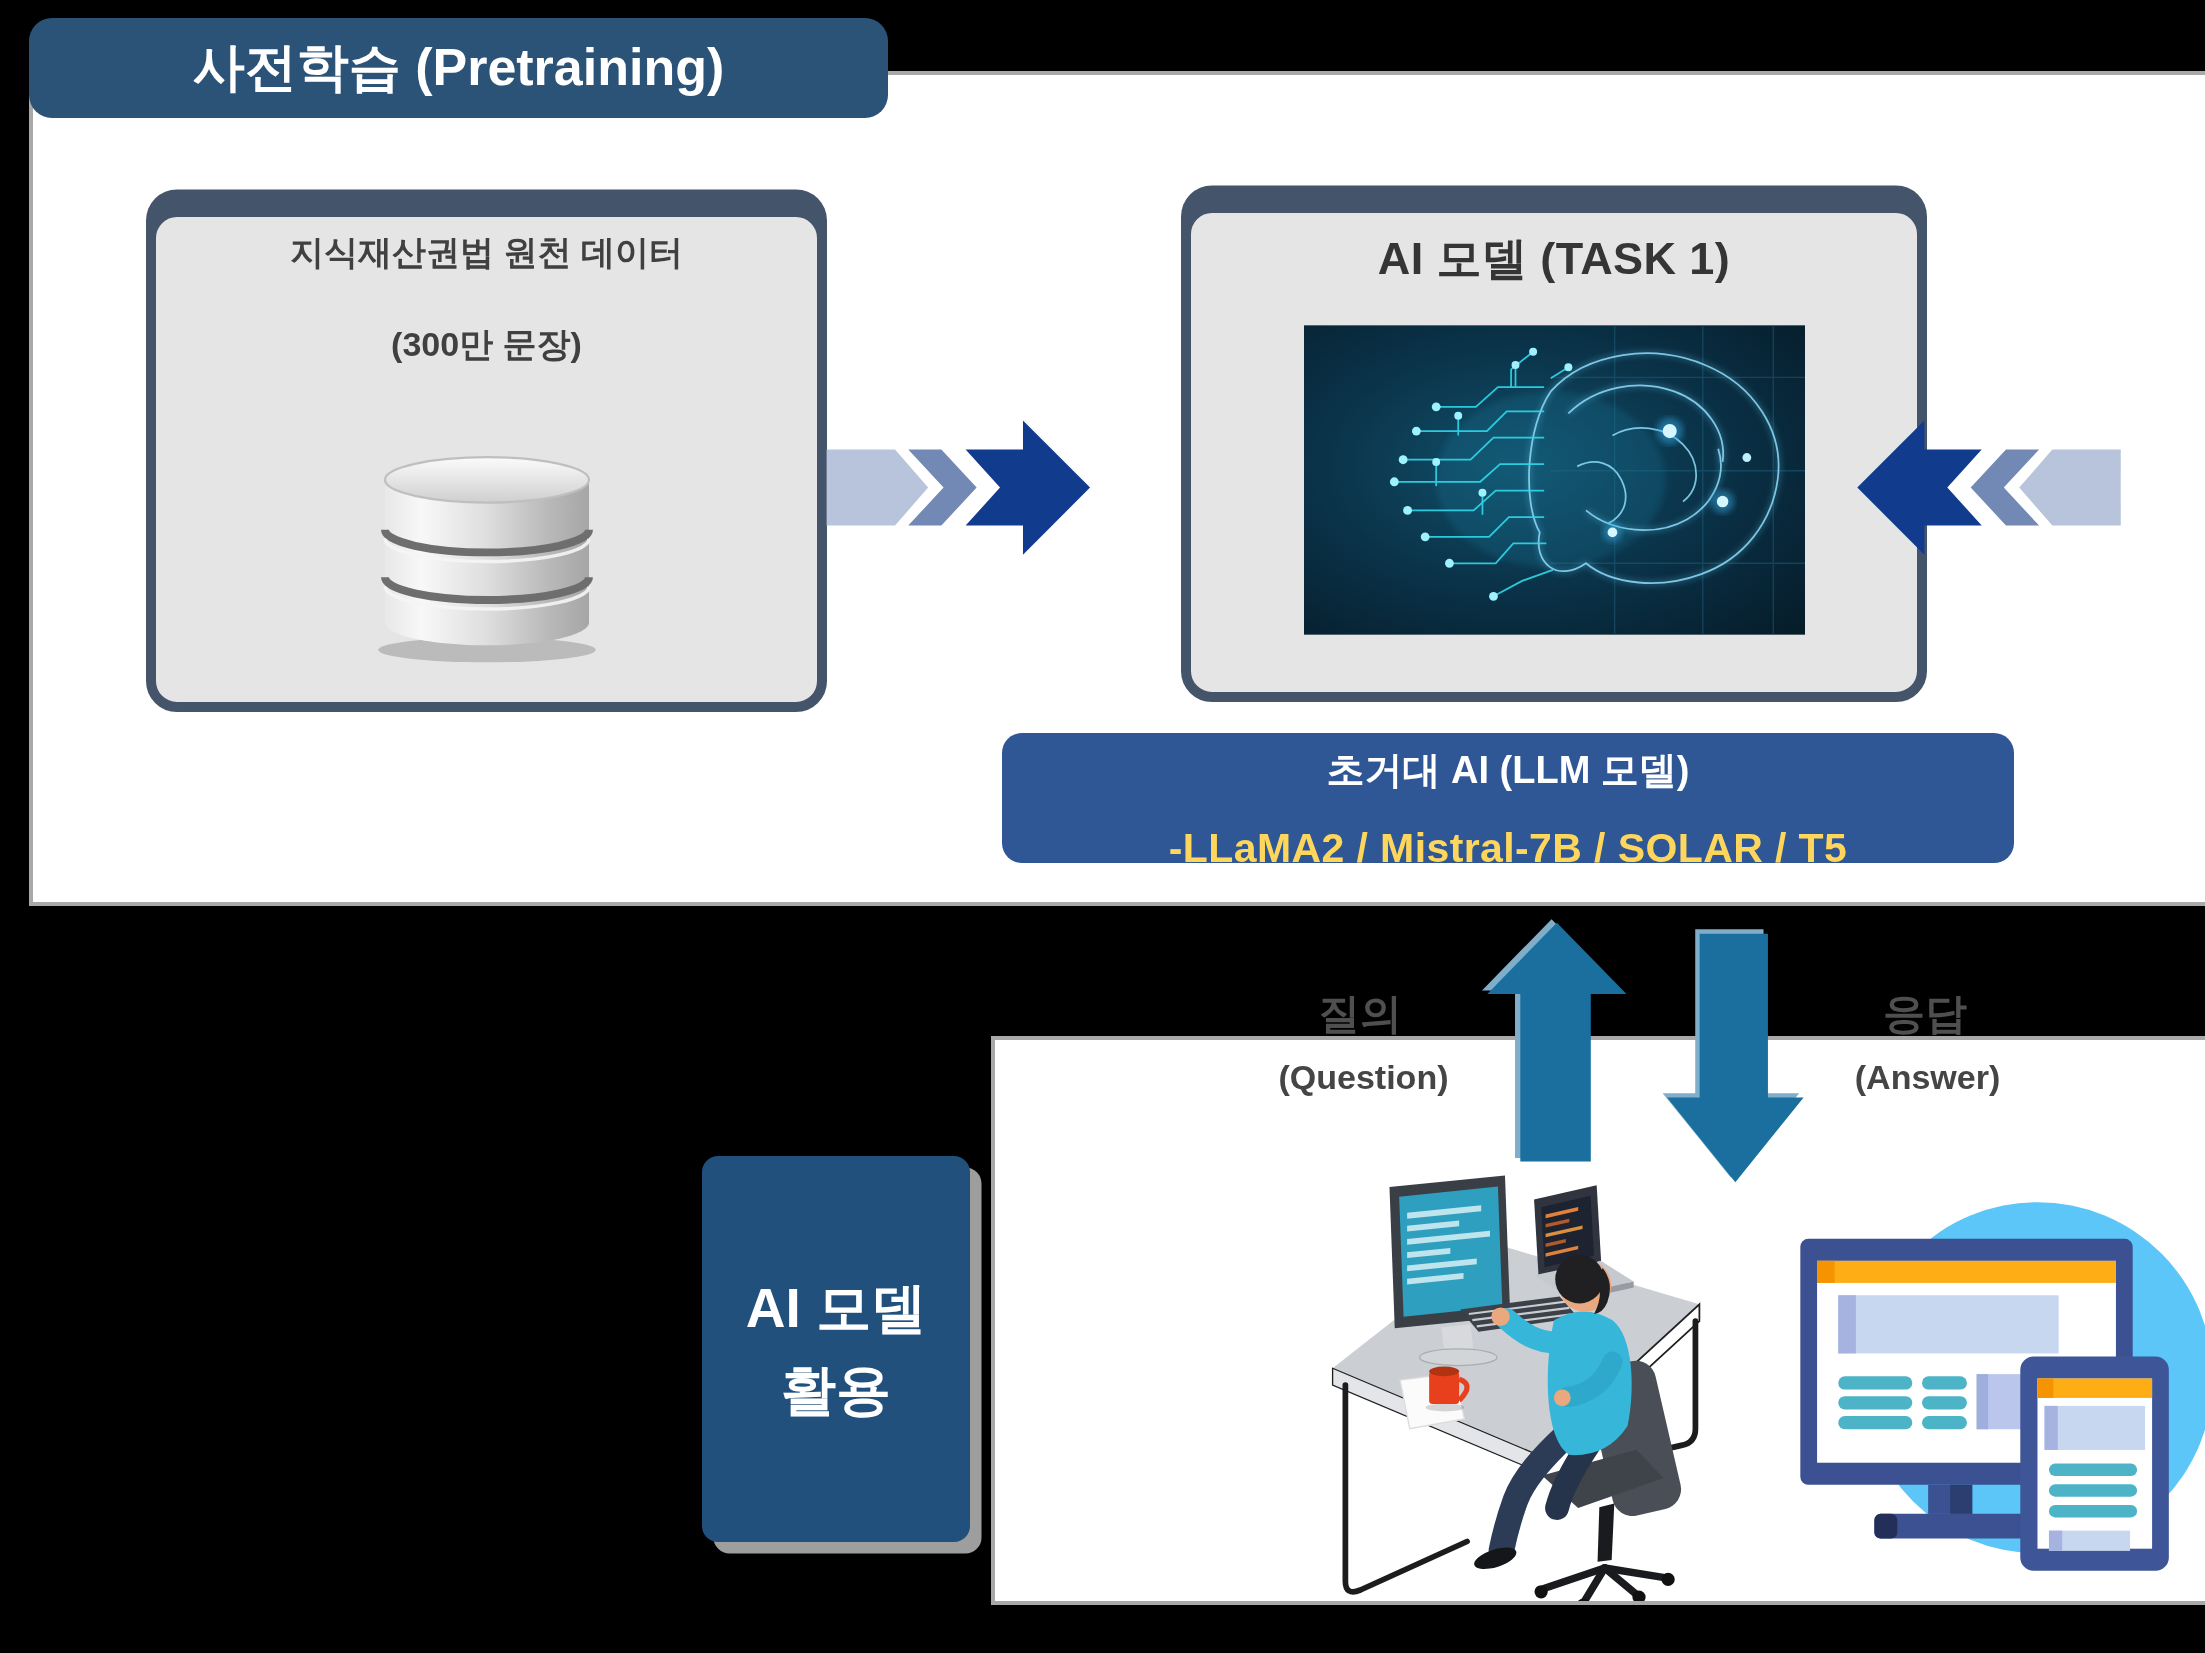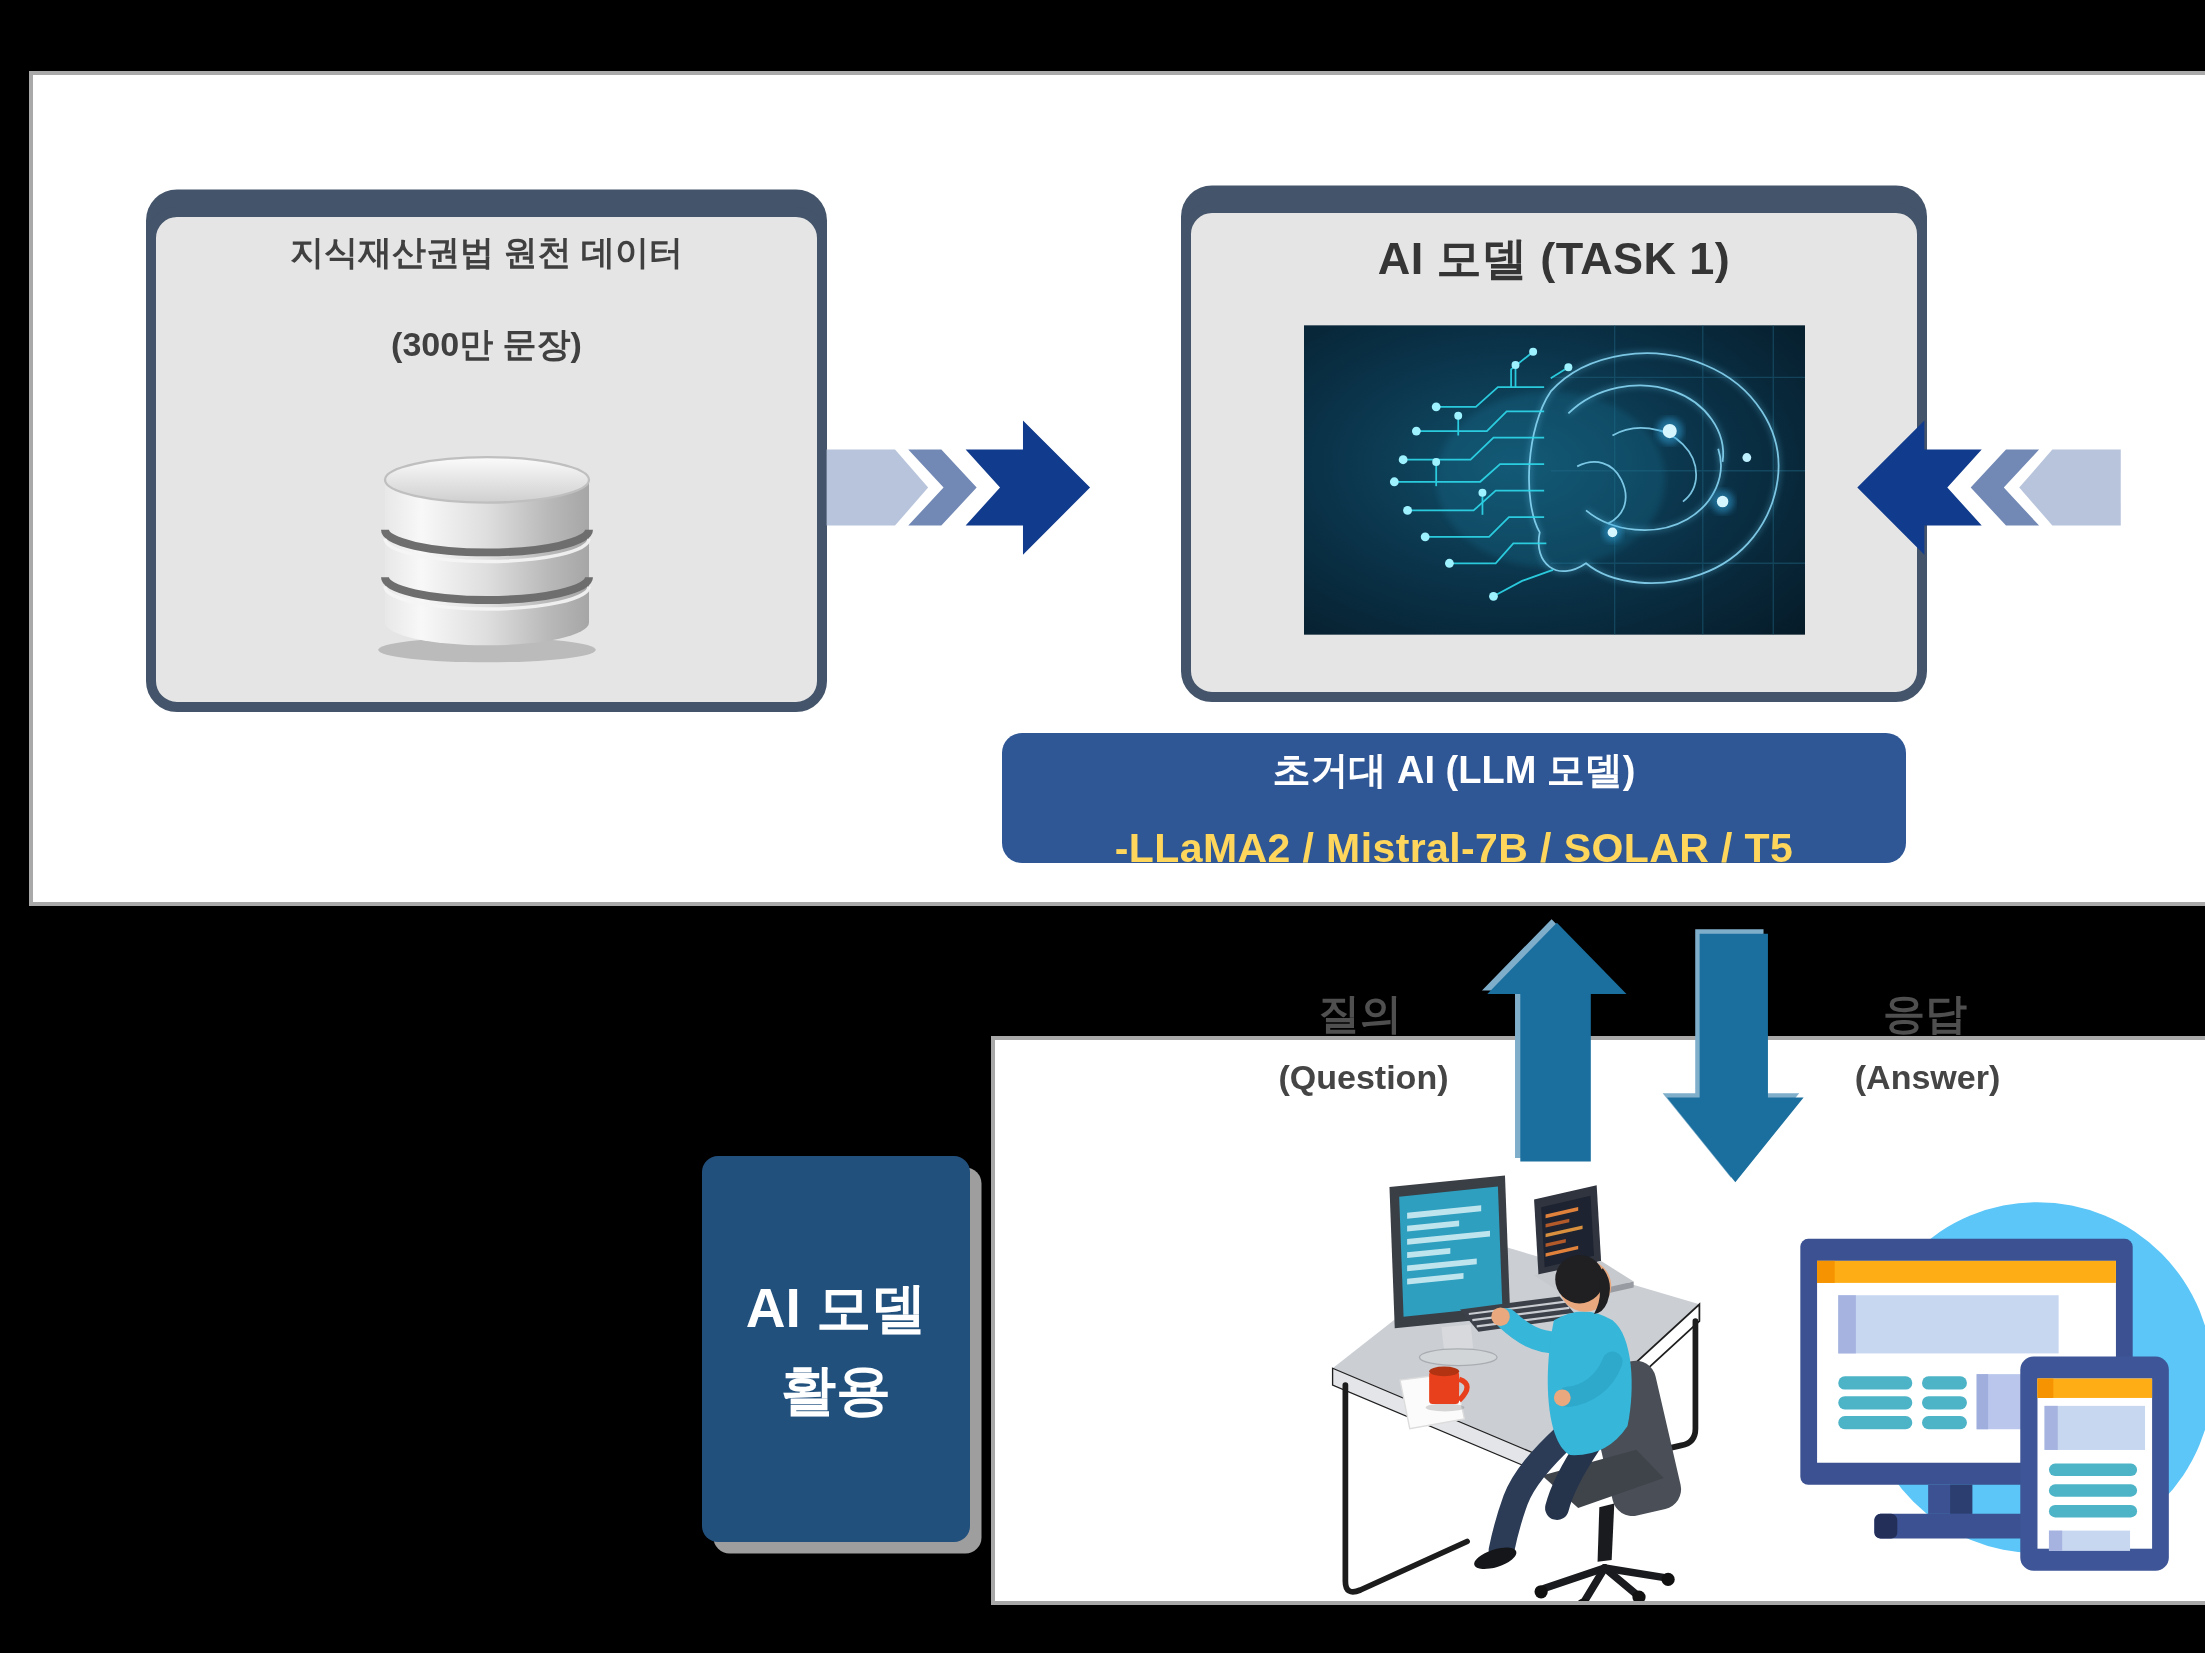--- a/index.html
+++ b/index.html
@@ -21,21 +21,21 @@
       box-shadow:0 -17.6px 0 0 #44546A;box-sizing:border-box;text-align:center;z-index:5;}
   #box-source{left:146px;top:207px;width:681px;height:505px;}
   #box-model{left:1181px;top:203px;width:746px;height:499px;}
   .box-line1{margin-top:13.2px;font-size:34px;color:#404040;}
   .box-line2{margin-top:46px;font-size:34px;color:#404040;}
   .db-icon{display:block;margin:62px auto 0 auto;width:282px;height:238px;}
   .model-title{margin-top:16px;font-size:45px;color:#353535;letter-spacing:0.4px;}
   .brain{display:block;margin:36px auto 0 auto;width:501px;height:310px;}
 
   
-  #llm-box{position:absolute;left:1002px;top:733px;width:904px;height:130px;
+  #llm-box{position:absolute;left:1002px;top:733px;width:1012px;height:130px;
       background:#2F5796;border-radius:20px;text-align:center;z-index:6;}
   .llm-line1{margin-top:11.5px;font-size:38px;color:#FFFFFF;}
   .llm-line2{margin-top:29px;font-size:41px;color:#FFD65C;letter-spacing:0.4px;}
 
   
   .flow-arrow{position:absolute;z-index:7;}
   #arrow-right{left:820px;top:415px;width:278px;height:146px;}
   #arrow-left{left:1852px;top:415px;width:278px;height:146px;}
 
   
@@ -84,20 +84,23 @@
         <stop offset="1" stop-color="#061B28"></stop>
       </radialGradient>
       <filter id="soft">
           <feGaussianBlur stdDeviation="7"></feGaussianBlur>
         </filter>
     </defs>
   </svg>
 
   <div id="main-panel"></div>
 
+  <div class="banner" id="banner-pretraining">
+    <span>사전학습 (Pretraining)</span>
+  </div>
 
   <div class="gray-box" id="box-source">
     <div class="box-line1">지식재산권법 원천 데이터</div>
     <div class="box-line2">(300만 문장)</div>
     <svg class="db-icon" viewBox="0 0 220 210">
       <ellipse cx="110" cy="194" rx="96" ry="11" fill="rgba(0,0,0,0.18)"></ellipse>
       <path d="M 20 44 L 20 170 A 90 20 0 0 0 200 170 L 200 44 Z" fill="url(#dbBody)"></path>
       <path d="M 20 88 A 90 20 0 0 0 200 88" stroke="#6E6E6E" stroke-width="7" fill="none"></path>
       <path d="M 20 96 A 90 20 0 0 0 200 96" stroke="#F5F5F5" stroke-width="3" fill="none" opacity="0.9"></path>
       <path d="M 20 130 A 90 20 0 0 0 200 130" stroke="#6E6E6E" stroke-width="7" fill="none"></path>

